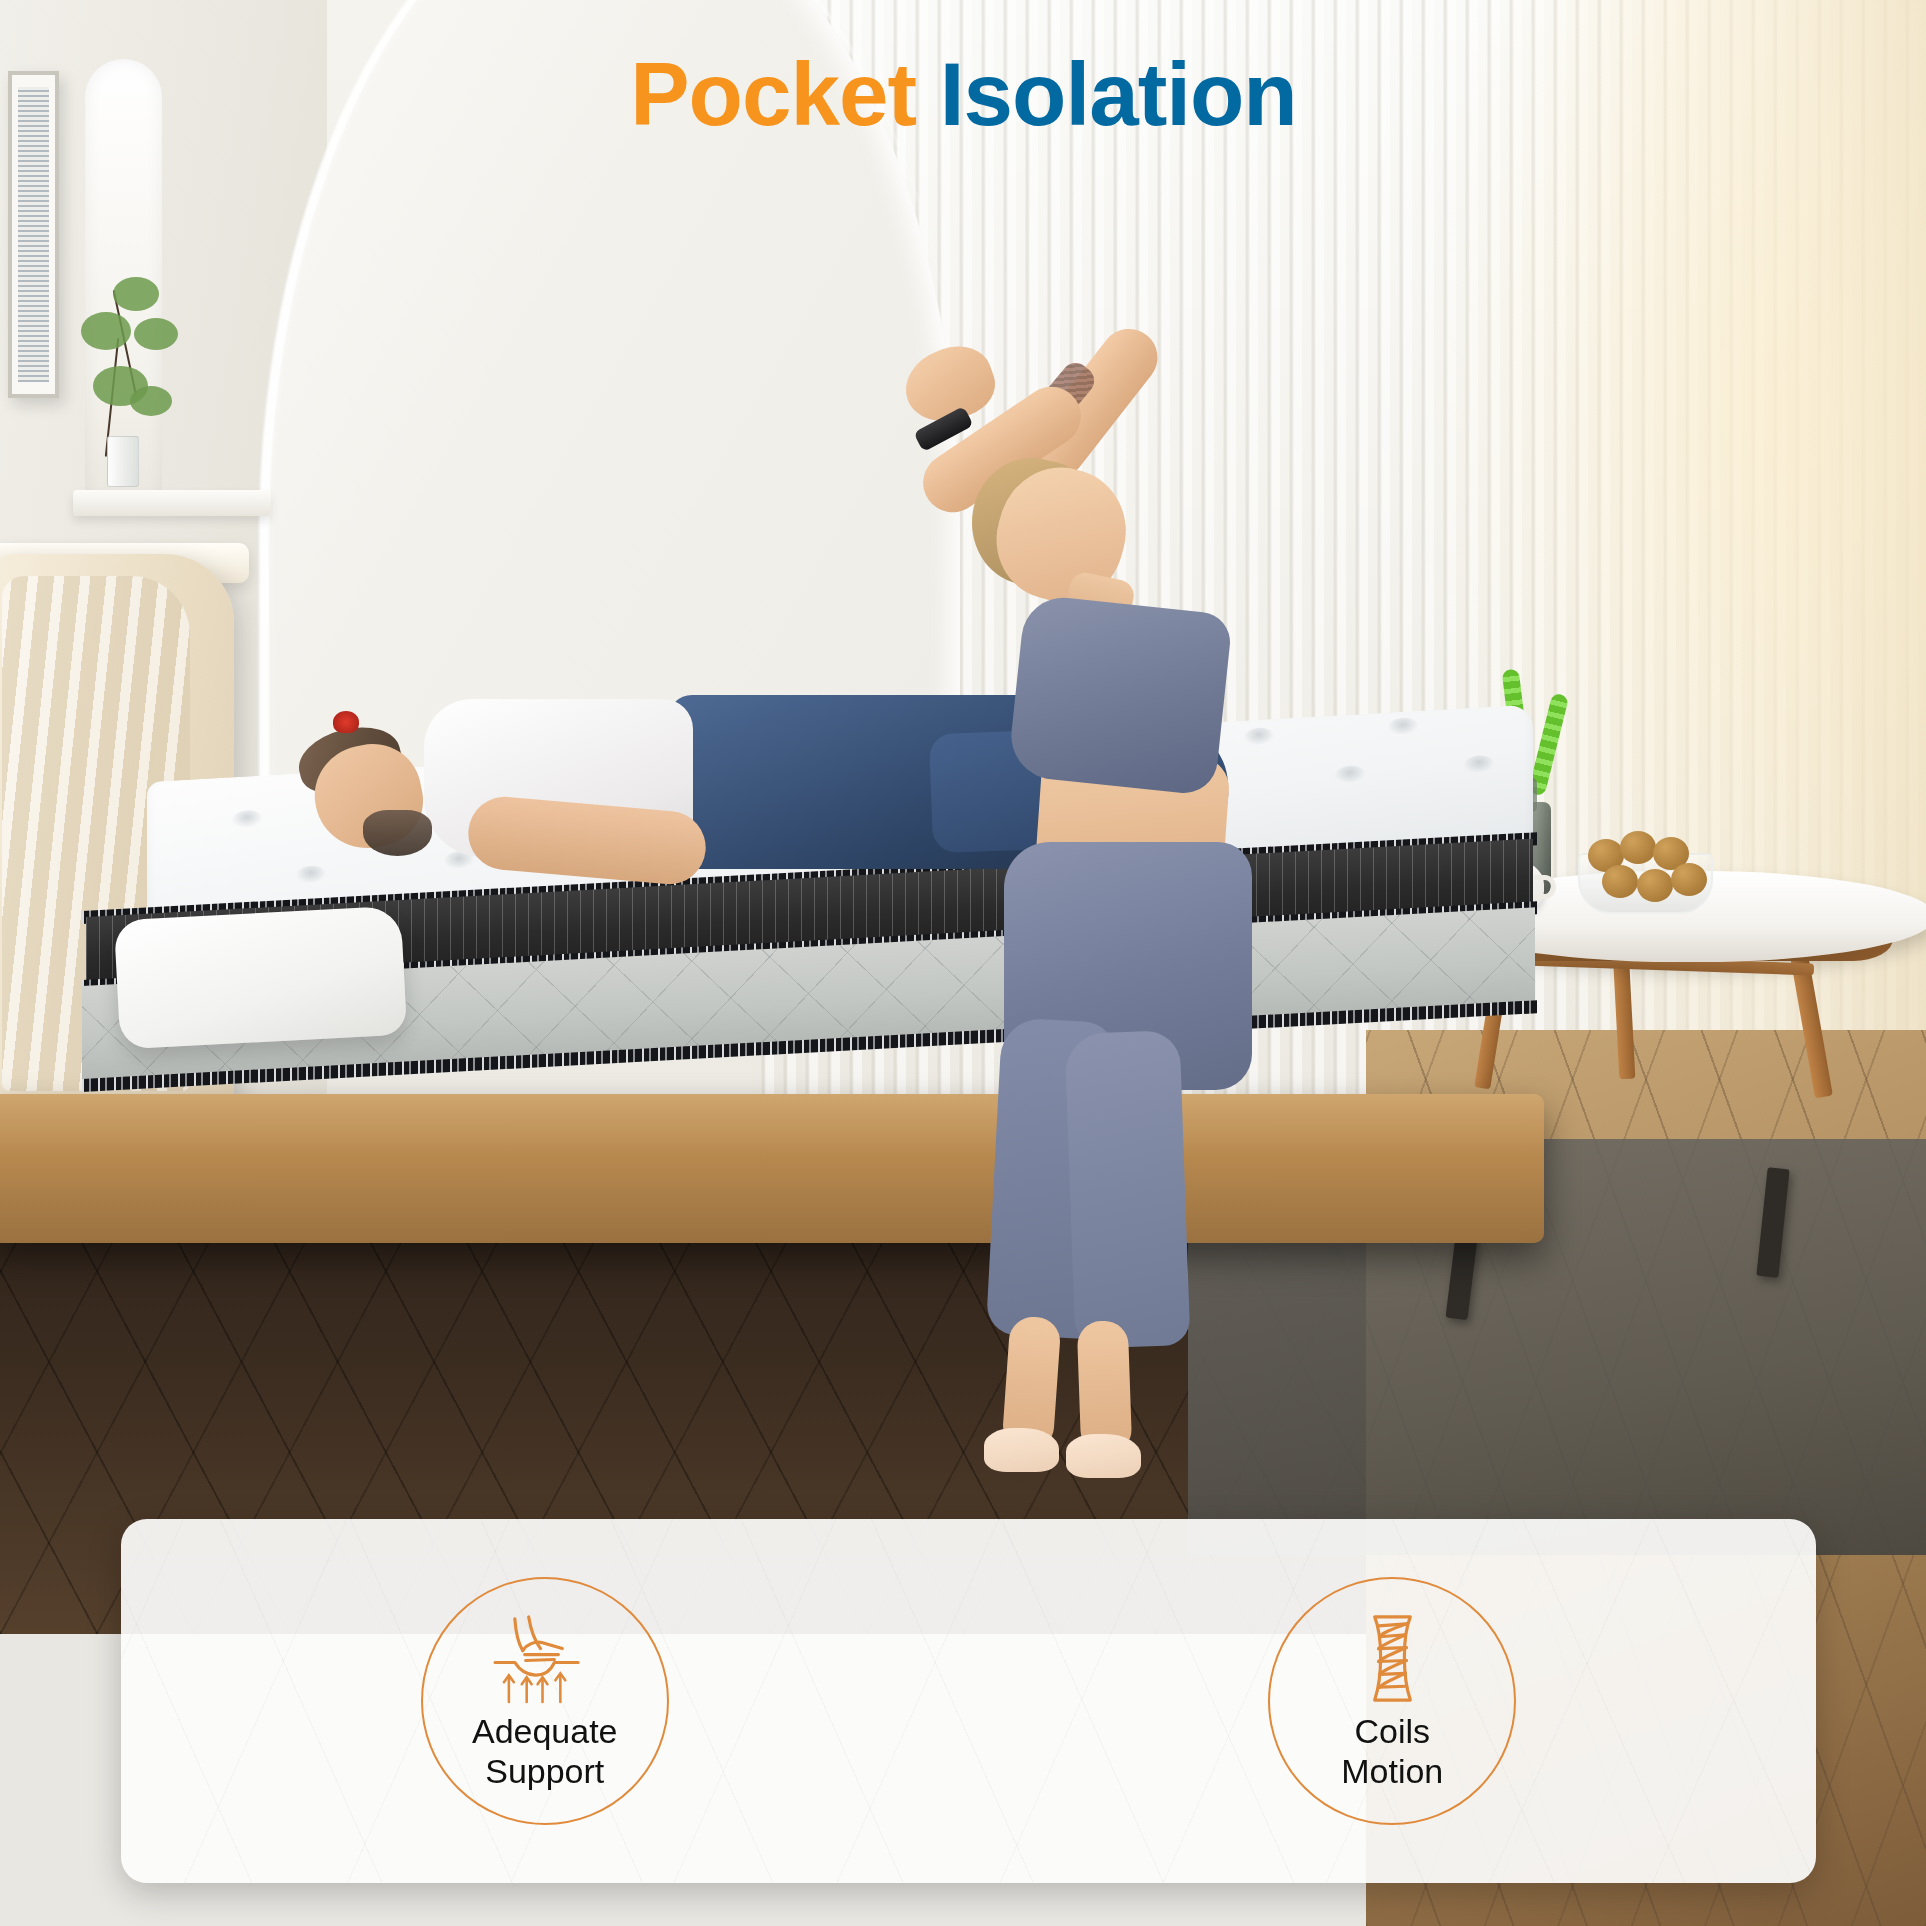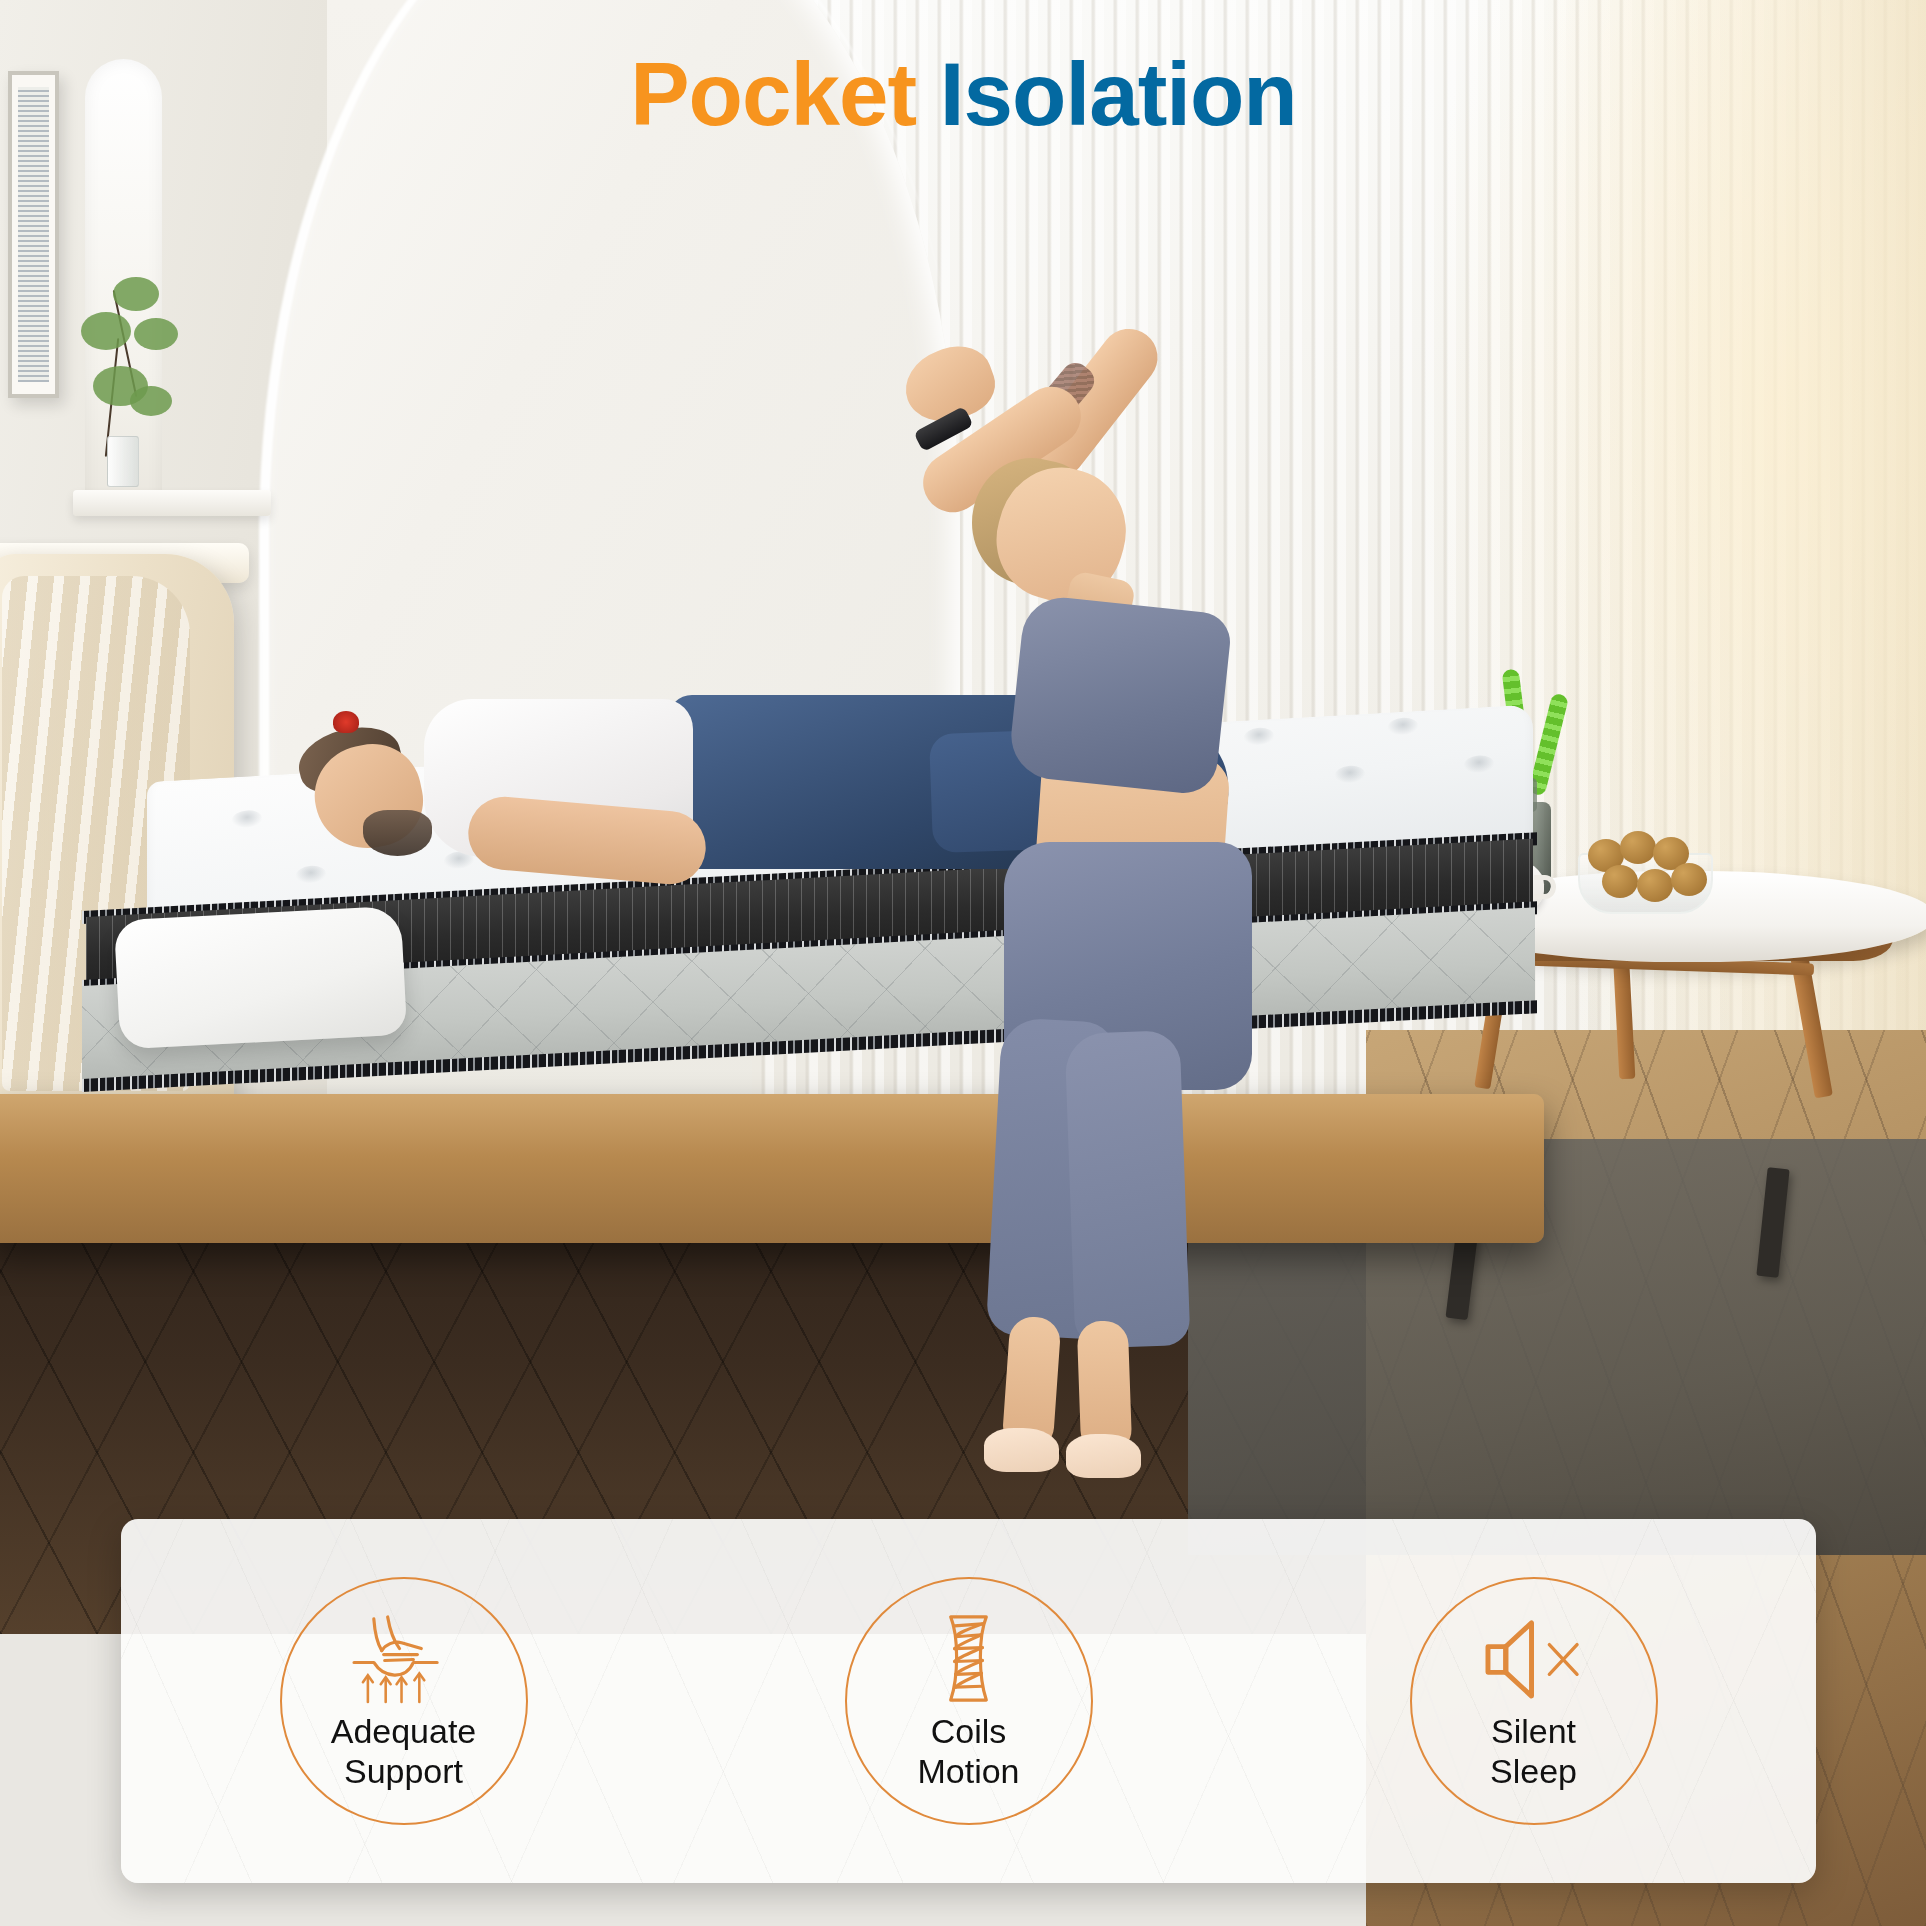--- a/index.html
+++ b/index.html
@@ -325,21 +325,21 @@
   .subhead {
     position:absolute; left:369px; top:176px; width:1188px; text-align:center;
     font-size:42px; color:#3a3a3a; line-height:1.35; font-weight:400;
   }
   .subhead div { white-space:nowrap; }
 
   
   .feature-panel {
     position:absolute; left:121px; top:1519px; width:1695px; height:364px;
     background:rgba(252,252,251,.93);
-    border-radius:17px;
+    border-radius:26px;
     box-shadow:0 10px 34px rgba(0,0,0,.22);
     display:flex; align-items:center; justify-content:space-around;
     overflow:hidden;
   }
   .feature-panel::before{
     content:""; position:absolute; inset:0;
     background:
       repeating-linear-gradient(66deg, rgba(190,190,186,.14) 0 1px, rgba(0,0,0,0) 1px 119px),
       repeating-linear-gradient(-66deg, rgba(190,190,186,.12) 0 1px, rgba(0,0,0,0) 1px 149px);
     pointer-events:none;
@@ -552,34 +552,16 @@
             <path d="M47 77 L74 76"></path>
           </g>
         </svg>
       </div>
       <div class="feat-label">
         <span>Coils</span><br>
         <span>Motion</span>
       </div>
     </div>
 
-    <div class="feature">
-      <div class="feat-icon ic-mute">
-        <svg viewBox="0 0 120 96">
-          <g fill="none" stroke="#E08A3C" stroke-width="5" stroke-linecap="round" stroke-linejoin="round">
-            <path d="M14 36 L32 36 L32 62 L14 62 Z"></path>
-            <path d="M32 36 L58 12 L58 86 L32 62 Z"></path>
-          </g>
-          <g fill="none" stroke="#E08A3C" stroke-width="3.4" stroke-linecap="round">
-            <path d="M76 34 L104 64"></path>
-            <path d="M104 34 L76 64"></path>
-          </g>
-        </svg>
-      </div>
-      <div class="feat-label">
-        <span>Silent</span><br>
-        <span>Sleep</span>
-      </div>
-    </div>
 
   </div>
 </div>
 
 
 </body></html>

